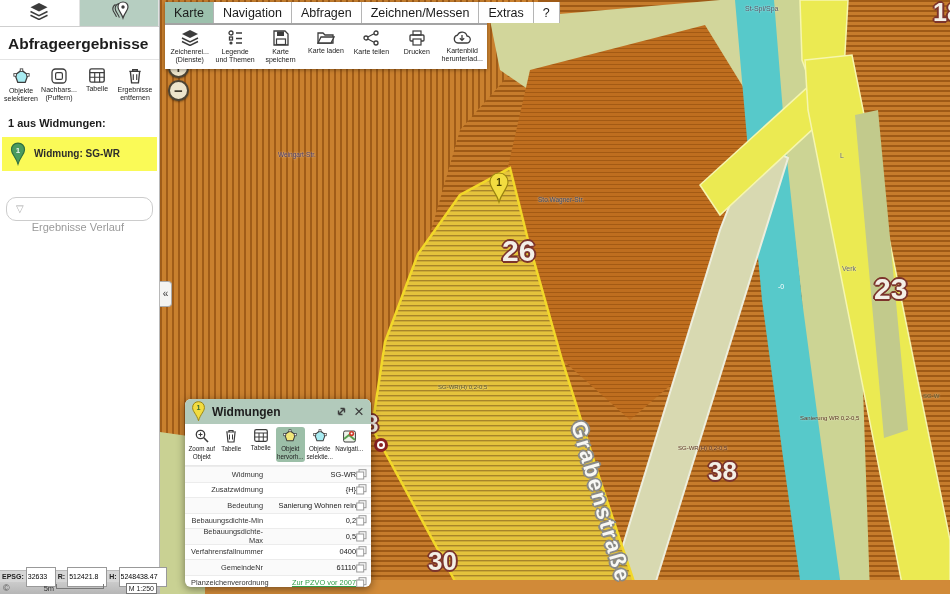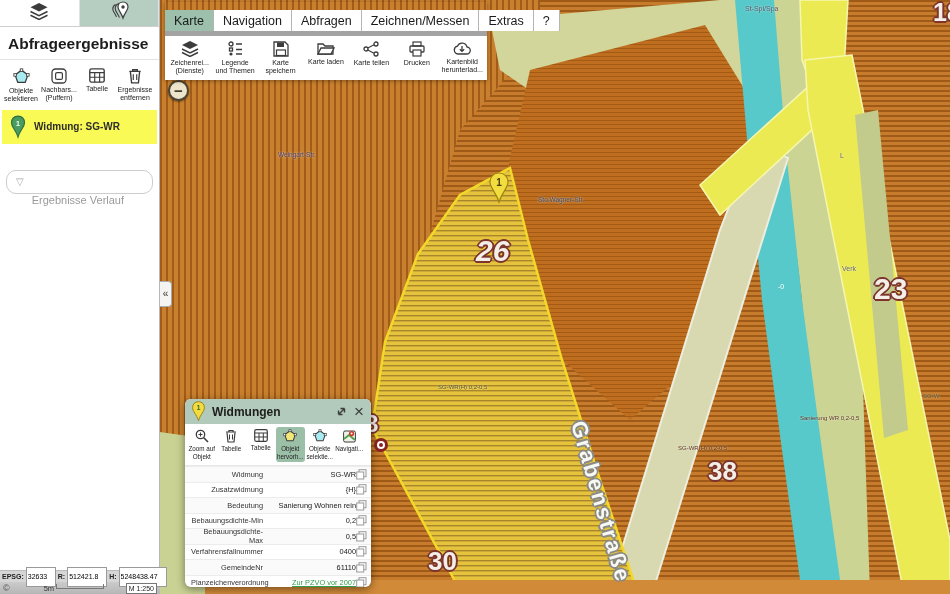--- a/index.html
+++ b/index.html
@@ -24,21 +24,21 @@
      color:#3a3426; text-align:center; line-height:17px; cursor:pointer;
      box-shadow:0 1px 2px rgba(0,0,0,.4); }
   .collapse-tab { position:absolute; left:0; top:281px; width:12px; height:26px;
      background:#f4f4f2; border:1px solid #aaa; border-left:none; border-radius:0 4px 4px 0;
      font-size:10px; color:#333; text-align:center; line-height:24px; cursor:pointer; }
   .map-pin { position:absolute; }
 
   
   #menu { position:absolute; left:165px; top:2px; width:322px;
      box-shadow:0 1px 4px rgba(0,0,0,.35); }
-  #menu .tabs { display:flex; background:#be185d; border-bottom:5px solid #a3a3a3;margin-top:8px; }
+  #menu .tabs { display:flex; background:#be185d; border-bottom:2px solid #a3a3a3; }
   #menu .tab { padding:4px 9px 3px; font-size:12.5px; color:#1a1a1a;
      border-right:1px solid #b5b5b5; background:#fff; cursor:pointer; white-space:nowrap; }
   #menu .tab.active { background:#9cc0ac; }
   #menu .icons { display:flex; background:#fff; padding:3px 2px 2px; }
   .tool-item { width:46px; display:flex; flex-direction:column; align-items:center;
      gap:2px; cursor:pointer; padding:2px 0; }
   .tool-item svg { display:block; }
   .mini-label { white-space:pre-line; text-align:center; font-size:7px; line-height:1.2;
      color:#222; }
 
@@ -136,21 +136,21 @@
     <polygon points="695,115 718,110 748,430 724,438" fill="#c2ca8c"></polygon>
     <polygon points="350,168 368,240 402,360 440,480 478,594 302,594 212,428 225,342 258,254 300,195" fill="url(#pp)" stroke="#f2d829" stroke-width="2.5"></polygon>
     <g>
       <circle cx="221" cy="445" r="7" fill="#8a2222"></circle>
       <circle cx="221" cy="445" r="4" fill="#ffffff"></circle>
       <circle cx="221" cy="445" r="2" fill="#8a2222"></circle>
     </g>
     <rect x="45" y="580" width="745" height="14" fill="#d18a38"></rect>
   </svg>
 
-  <div class="map-num" style="left:316px;top:236px;font-size:30px;font-style:italic;">26</div>
+  <div class="map-num" style="left:342px;top:236px;font-size:30px;">26</div>
   <div class="map-num" style="left:714px;top:274px;font-size:30px;">23</div>
   <div class="map-num" style="left:548px;top:458px;font-size:26px;">38</div>
   <div class="map-num" style="left:268px;top:548px;font-size:26px;">30</div>
   <div class="map-num" style="left:205px;top:412px;font-size:24px;">8</div>
   <div class="map-num" style="left:773px;top:0px;font-size:25px;">18</div>
 
   <div class="map-street" style="left:430px;top:418px;">Grabenstraße</div>
 
   <div class="map-small" style="left:585px;top:5px;color:#556;">St-Spi/Spa</div>
   <div class="map-small" style="left:682px;top:265px;color:#667;">Verk</div>
@@ -468,20 +468,21 @@
           <svg width="14" height="16" viewBox="0 0 12 14">
         <path d="M1 3h10M4 3V1.5h4V3" stroke="#3c3c3c" stroke-width="1.2" fill="none"></path>
         <path d="M2 3.5 3 13h6l1-9.5" fill="none" stroke="#3c3c3c" stroke-width="1.2"></path>
         <path d="M4.5 5.5v5M7.5 5.5v5" stroke="#3c3c3c" stroke-width="1"></path>
           </svg>
         </span>
       <span class="mini-label">Ergebnisse
 entfernen</span>
     </div>
   </div>
+  <div class="result-count">1 aus Widmungen:</div>
   <div class="result-row">
     <svg width="16" height="24" viewBox="0 0 22 32">
       <path d="M11 1 C5.5 1 2 5 2 10 C2 16 8 20 11 30 C14 20 20 16 20 10 C20 5 16.5 1 11 1 Z" fill="#4a9b5f" stroke="#2e6e40" stroke-width="1.5"></path>
       <text x="11" y="14" font-size="11" font-weight="bold" fill="#eaf5ec" text-anchor="middle">1</text>
     </svg>
     <span class="rlabel">Widmung: SG-WR</span>
   </div>
   <div class="history-box">
     <span class="tri">▽</span>
     <span class="hlabel">Ergebnisse Verlauf</span>

